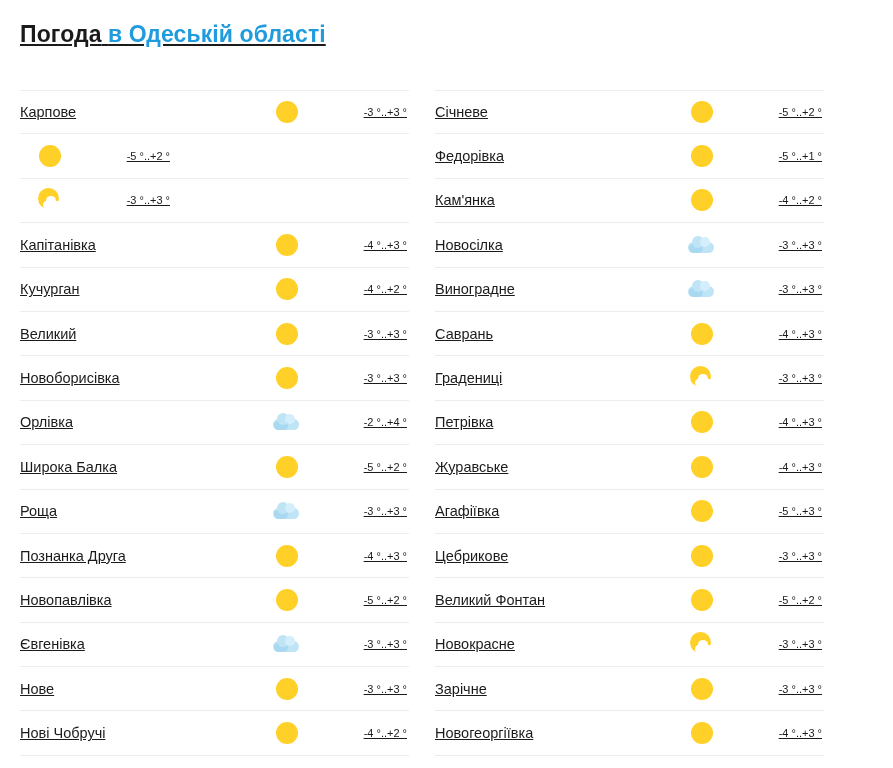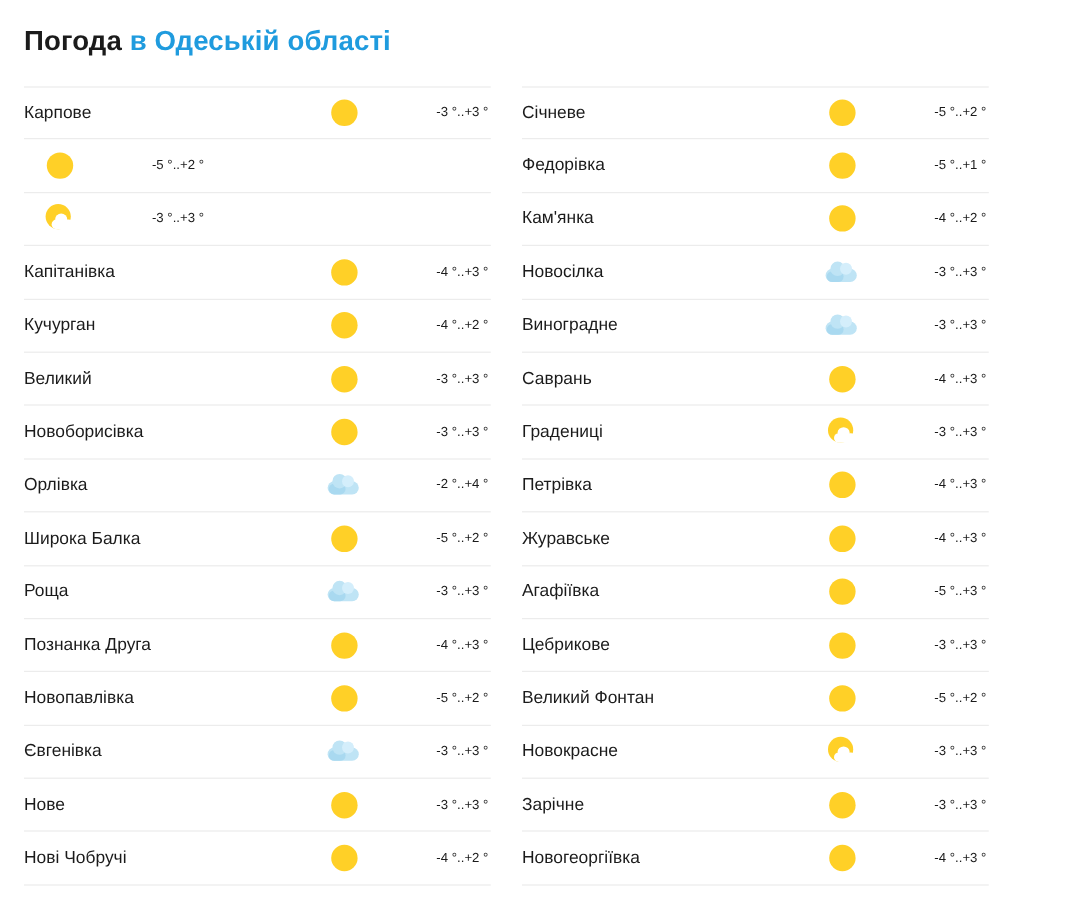--- a/index.html
+++ b/index.html
@@ -12,38 +12,39 @@
     height: 768px;
     font-family: "Liberation Sans", sans-serif;
     color: #1b1b1b;
     overflow: hidden;
   }
   .page {
     width: 893px;
     height: 760px;
     box-sizing: border-box;
     padding: 14px 20px 0 20px;
+    text-decoration: underline;
   }
   .page-title {
     font-size: 23px;
     font-weight: bold;
     letter-spacing: 0.1px;
     margin: 4px 0 0 0;
     line-height: 32px;
   }
   .page-title .title-main {
     color: #1b1b1b;
   }
   .page-title .title-region {
     color: #1f9bde;
   }
   .columns {
     display: flex;
     flex-direction: row;
-    margin-top: 22px;
+    margin-top: 40px;
   }
   .column {
     width: 389px;
     flex: 0 0 389px;
   }
   .column.right {
     margin-left: 26px;
   }
   .row {
     display: flex;

